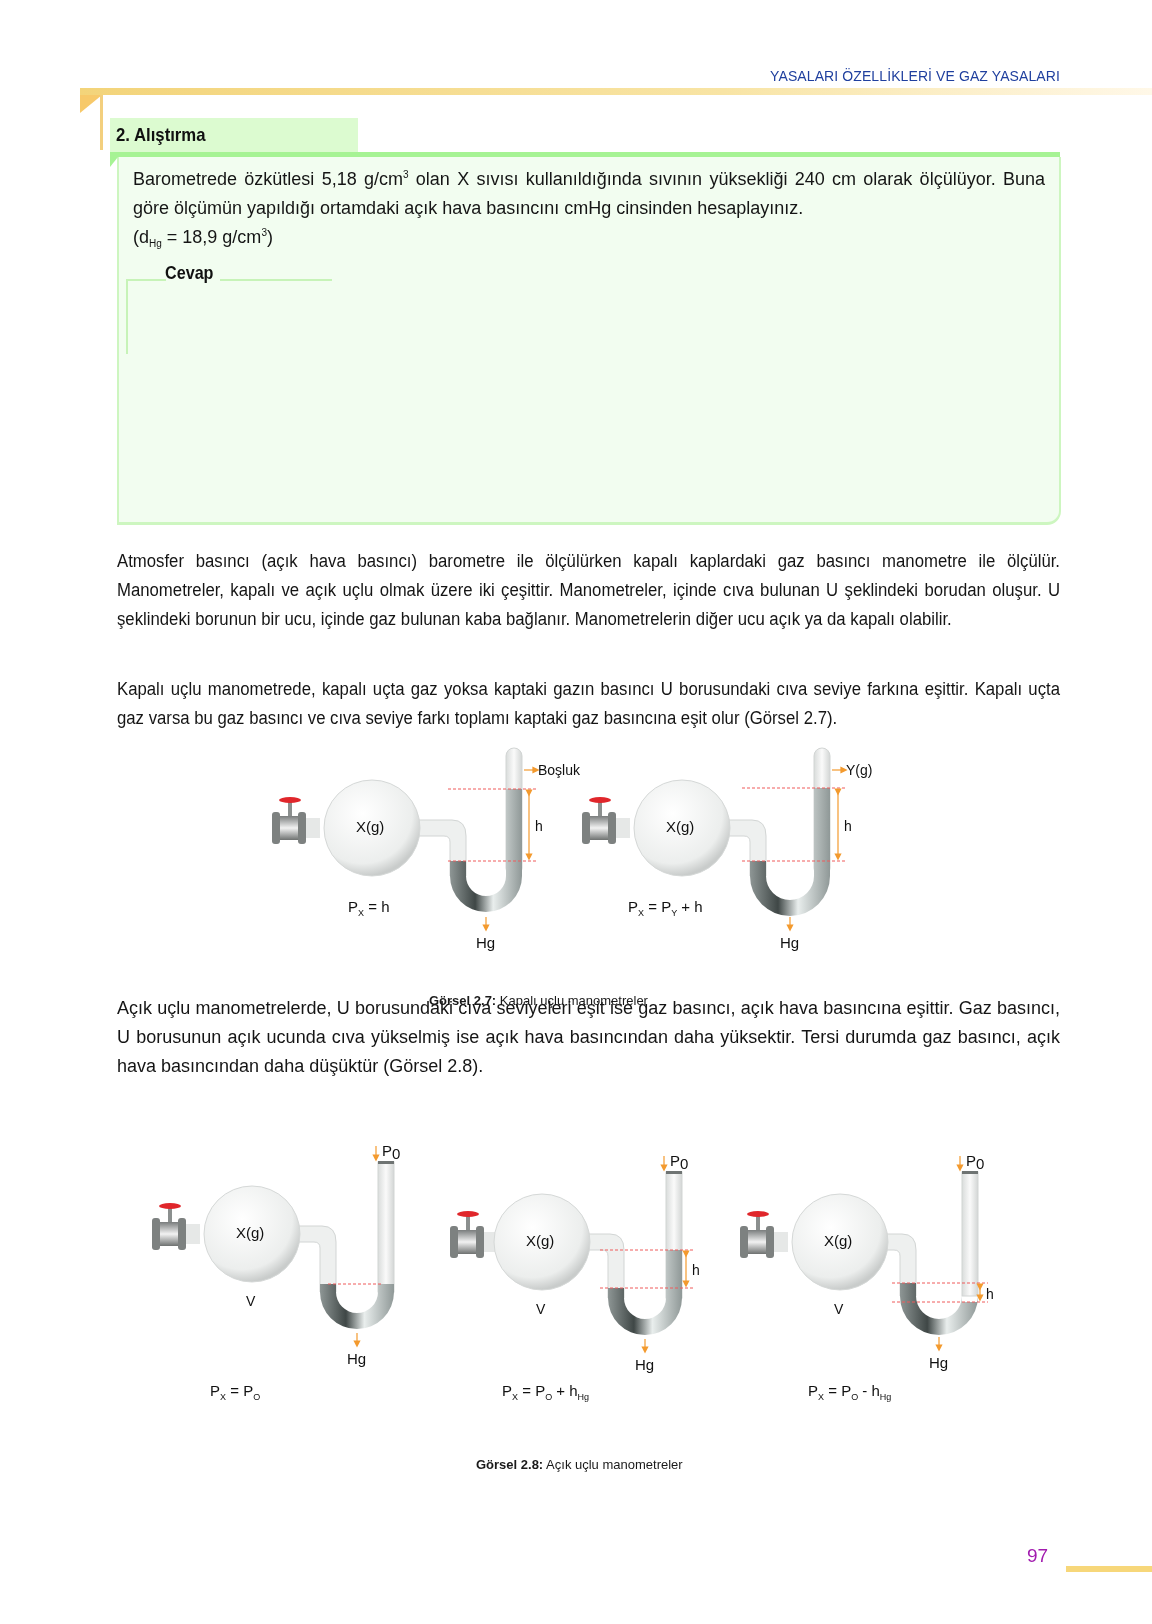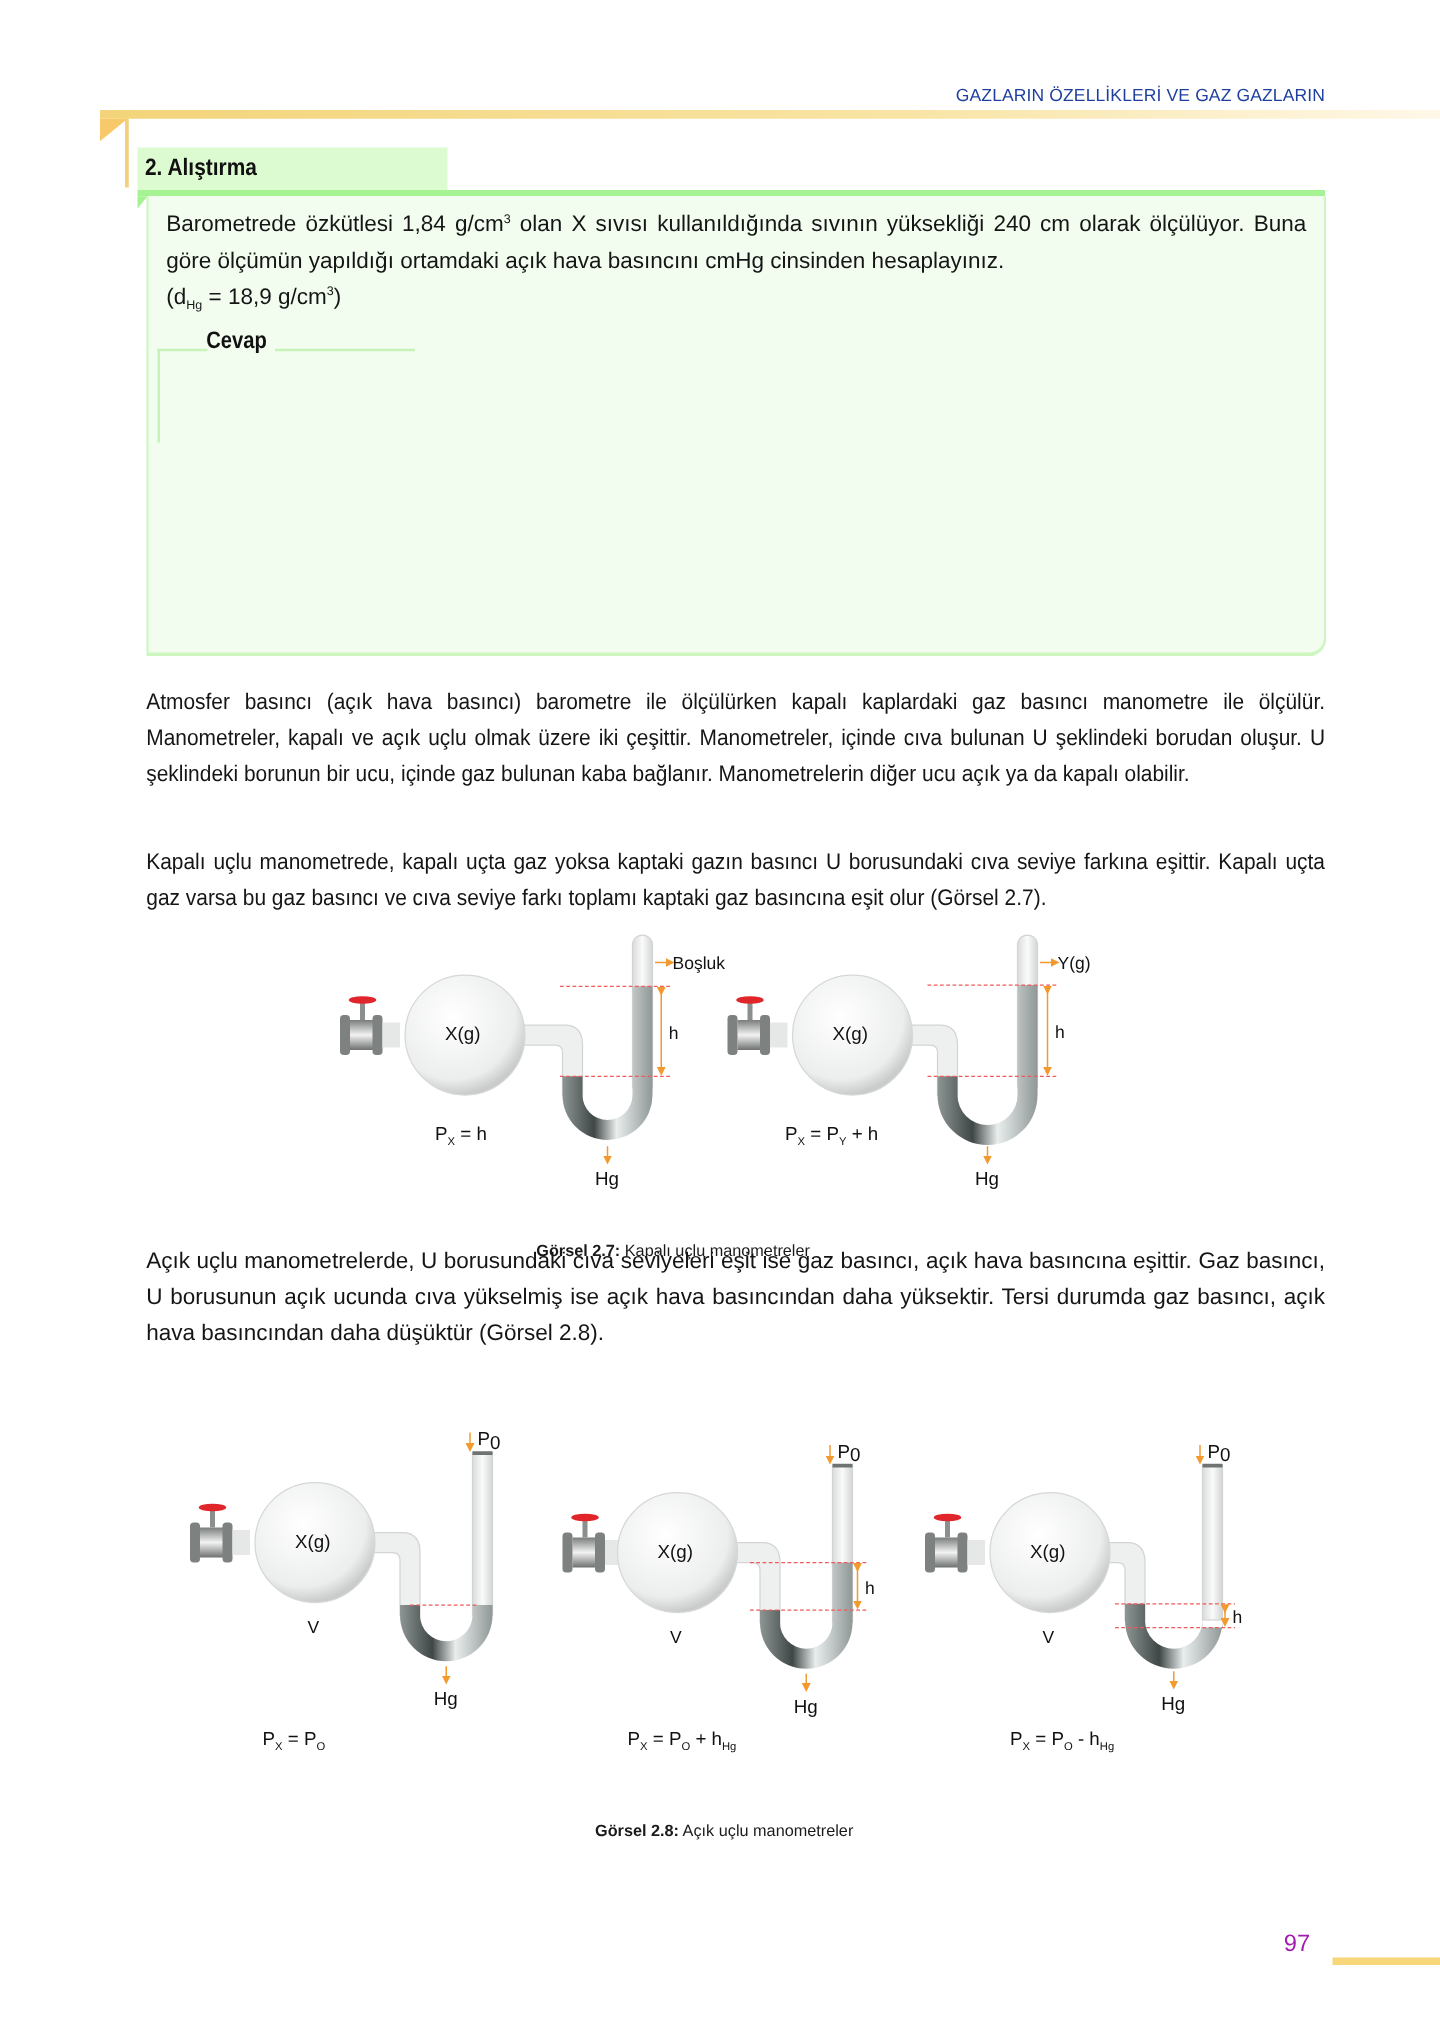--- a/index.html
+++ b/index.html
@@ -70,31 +70,31 @@
   .caption {
     position: absolute; font-size: 13px; color: #1a1a1a; white-space: nowrap;
   }
   .caption b { font-weight: bold; }
   .page-number { position: absolute; top: 1545px; left: 1027px; font-size: 19px; color: #a21caf; }
   .page-rule { position: absolute; top: 1566px; left: 1066px; width: 86px; height: 6px; background: #f7d77a; }
 </style>
 </head>
 <body>
 
-<div class="running-header">GAZLARIN ÖZELLİKLERİ VE GAZ GAZLARIN</div>
+<div class="running-header">YASALARI ÖZELLİKLERİ VE GAZ YASALARI</div>
 <div class="top-rule"></div>
 <div class="top-rule-tab"></div>
 <div class="left-rule"></div>
 
 <div class="ex-title-box"></div>
 <div class="ex-title">2. Alıştırma</div>
 <div class="ex-topbar"></div>
 <div class="ex-box"></div>
 <div class="ex-topbar-tab"></div>
-<div class="ex-text"><span>Barometrede özkütlesi 1,84 g/cm</span><sup>3</sup><span> olan X sıvısı kullanıldığında sıvının yüksekliği 240 cm olarak ölçülüyor. Buna göre ölçümün yapıldığı ortamdaki açık hava basıncını cmHg cinsinden hesaplayınız.</span><br><span>(d</span><sub>Hg</sub><span> = 18,9 g/cm</span><sup>3</sup><span>)</span></div>
+<div class="ex-text"><span>Barometrede özkütlesi 5,18 g/cm</span><sup>3</sup><span> olan X sıvısı kullanıldığında sıvının yüksekliği 240 cm olarak ölçülüyor. Buna göre ölçümün yapıldığı ortamdaki açık hava basıncını cmHg cinsinden hesaplayınız.</span><br><span>(d</span><sub>Hg</sub><span> = 18,9 g/cm</span><sup>3</sup><span>)</span></div>
 <div class="cevap-line-left"></div>
 <div class="cevap-line-right"></div>
 <div class="cevap-line-vert"></div>
 <div class="cevap-label">Cevap</div>
 
 <div class="body-par p1">Atmosfer basıncı (açık hava basıncı) barometre ile ölçülürken kapalı kaplardaki gaz basıncı manometre ile ölçülür. Manometreler, kapalı ve açık uçlu olmak üzere iki çeşittir. Manometreler, içinde cıva bulunan U şeklindeki borudan oluşur. U şeklindeki borunun bir ucu, içinde gaz bulunan kaba bağlanır. Manometrelerin diğer ucu açık ya da kapalı olabilir.</div>
 <div class="body-par p2">Kapalı uçlu manometrede, kapalı uçta gaz yoksa kaptaki gazın basıncı U borusundaki cıva seviye farkına eşittir. Kapalı uçta gaz varsa bu gaz basıncı ve cıva seviye farkı toplamı kaptaki gaz basıncına eşit olur (Görsel 2.7).</div>
 
 <div class="fig" id="fig27" style="left:260px; top:740px;">
   <svg id="fig27svg" width="640" height="220">

